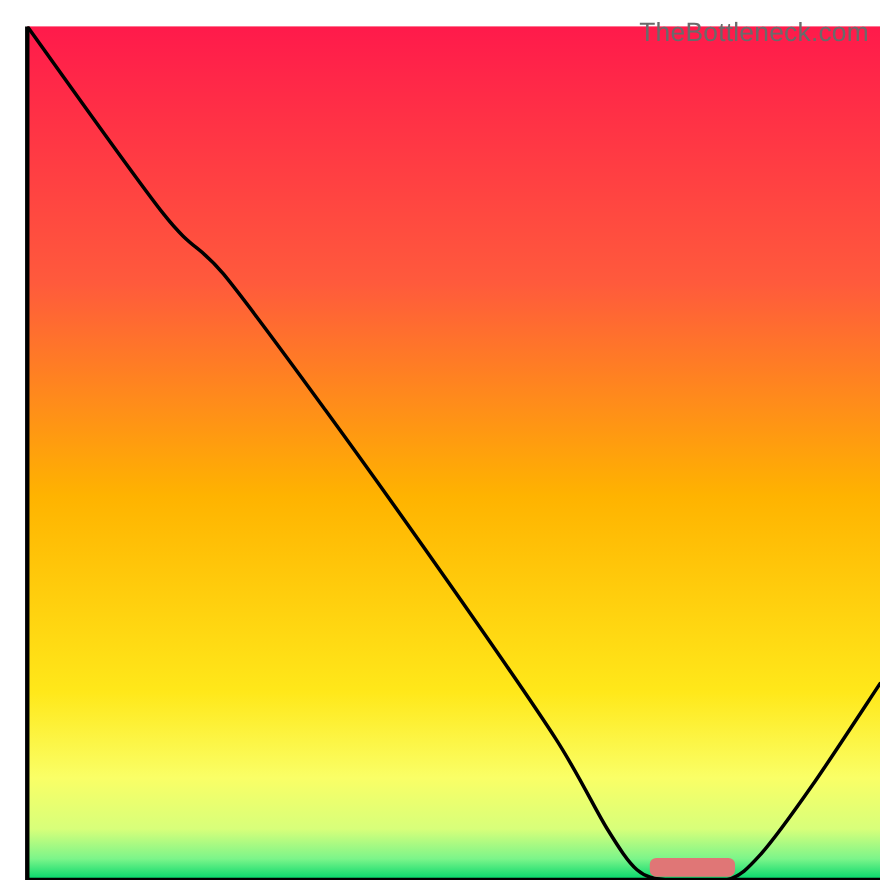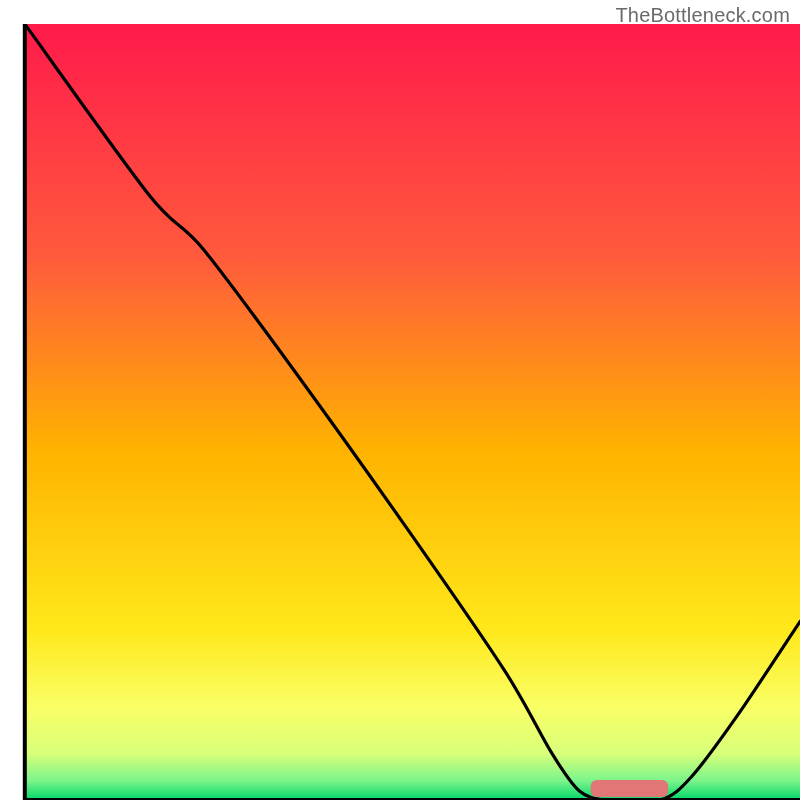--- a/index.html
+++ b/index.html
@@ -11,24 +11,24 @@
     font-family: Arial, Helvetica, sans-serif;
     overflow: hidden;
   }
   .stage {
     position: relative;
     width: 800px;
     height: 800px;
   }
   .watermark {
     position: absolute;
-    top: 4px;
+    top: 16px;
     right: 10px;
     color: #6a6a6a;
-    font-size: 20px;
+    font-size: 24px;
     font-weight: 500;
     letter-spacing: 0.2px;
     user-select: none;
   }
   svg {
     display: block;
   }
 </style>
 </head>
 <body>

